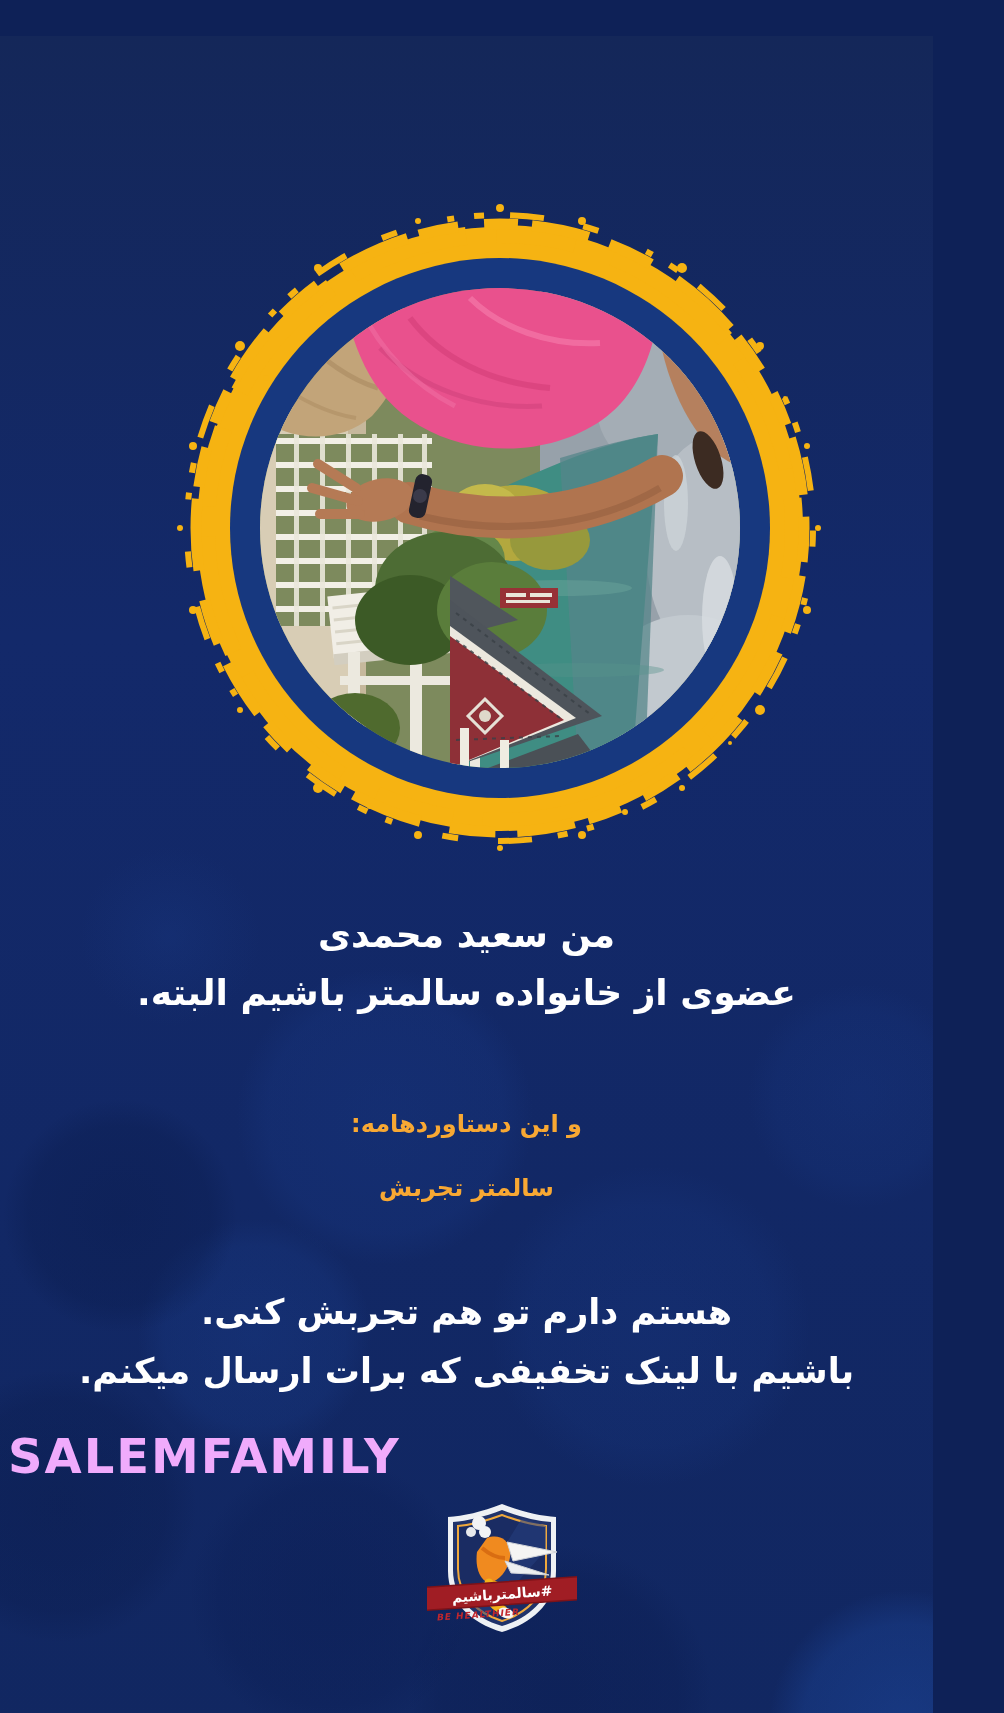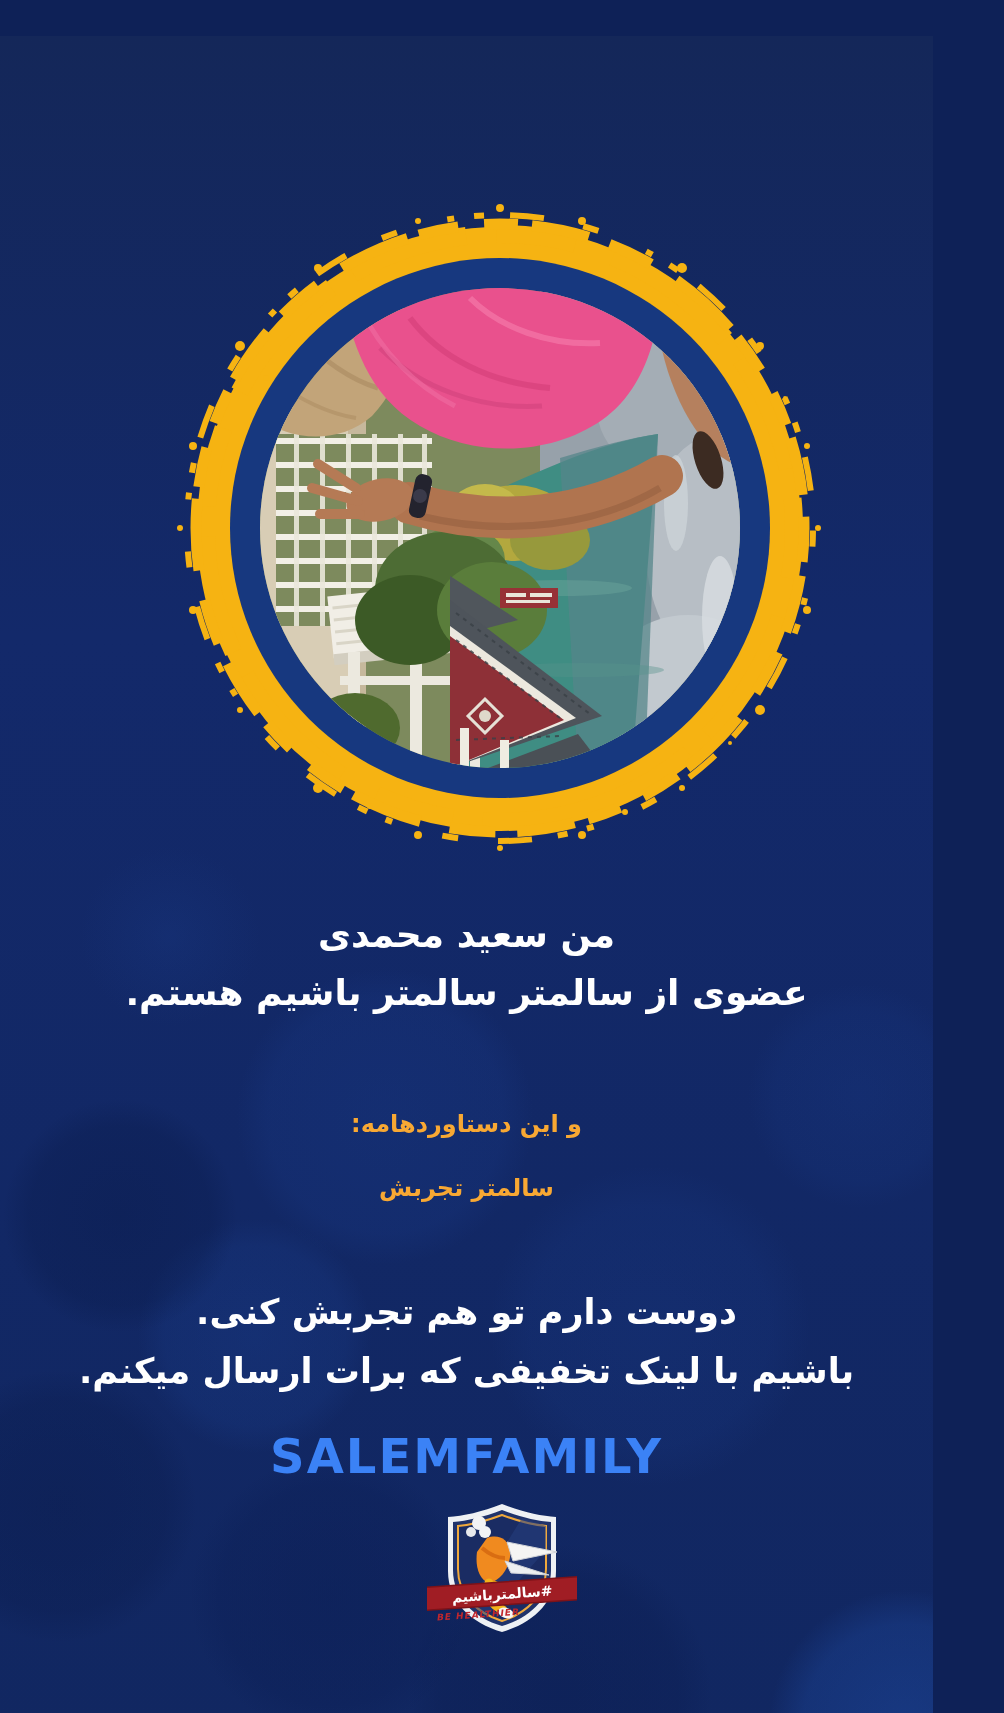--- a/index.html
+++ b/index.html
@@ -21,22 +21,22 @@
   .brush{position:absolute;left:170px;top:162px;width:660px;height:660px;}
   .blue-ring{position:absolute;left:230px;top:222px;width:540px;height:540px;
     border-radius:50%;background:#17387f;}
   .photo-clip{position:absolute;left:30px;top:30px;width:480px;height:480px;
     border-radius:50%;overflow:hidden;background:#7d8a5d;}
   .txt{position:absolute;left:0;width:100%;text-align:center;color:#ffffff;
     font-weight:bold;}
   .intro{top:870px;font-size:36px;line-height:58px;}
   .achieve{top:1056px;font-size:24px;line-height:64px;color:#f8a833;}
   .invite{top:1247px;font-size:35px;line-height:59px;}
-  .promo{position:absolute;left:0;top:1392px;width:100%;text-align:center;
-    color:#3b82f6;font-size:48px;font-weight:bold;letter-spacing:2px;}
+  .promo{position:absolute;left:0;top:1392px;width:100%;
+    color:#f0abfc;font-size:48px;font-weight:bold;letter-spacing:2px;padding-left:8px;}
   .logo{position:absolute;left:427px;top:1464px;width:150px;height:138px;}
 </style>
 </head>
 <body>
 
 <div class="poster">
   <div class="bg"></div>
 
   <svg class="brush" viewBox="0 0 660 660">
     <g fill="none" stroke="#f6b312" stroke-linecap="butt">
@@ -195,30 +195,30 @@
           </g>
           <rect x="152" y="186" width="17" height="44" rx="7" transform="rotate(12 160 208)" fill="#23232e"></rect>
           <circle cx="160" cy="208" r="7" fill="#3a3a4a"></circle>
         </g>
       </svg>
     </div>
   </div>
 
   <div class="txt intro" dir="rtl">
     <div>من سعید محمدی</div>
-    <div>عضوی از سالمتر سالمتر باشیم هستم.</div>
+    <div>عضوی از خانواده سالمتر باشیم البته.</div>
   </div>
 
   <div class="txt achieve" dir="rtl">
     <div>و این دستاوردهامه:</div>
     <div>سالمتر تجربش</div>
   </div>
 
   <div class="txt invite" dir="rtl">
-    <div>دوست دارم تو هم تجربش کنی.</div>
+    <div>هستم دارم تو هم تجربش کنی.</div>
     <div>باشیم با لینک تخفیفی که برات ارسال میکنم.</div>
   </div>
 
   <div class="promo">SALEMFAMILY</div>
 
   <div class="logo">
     <svg width="150" height="138" viewBox="0 0 150 138">
       <g>
         <path d="M75,4 C95,12 114,16 129,17 L129,71 C129,102 106,123 75,132 C44,123 21,102 21,71 L21,17 C36,16 55,12 75,4 Z" fill="#eef1f4"></path>
         <path d="M75,10 C93,17 110,21 124,22 L124,70 C124,98 103,118 75,126 C47,118 26,98 26,70 L26,22 C40,21 57,17 75,10 Z" fill="#20336b"></path>

